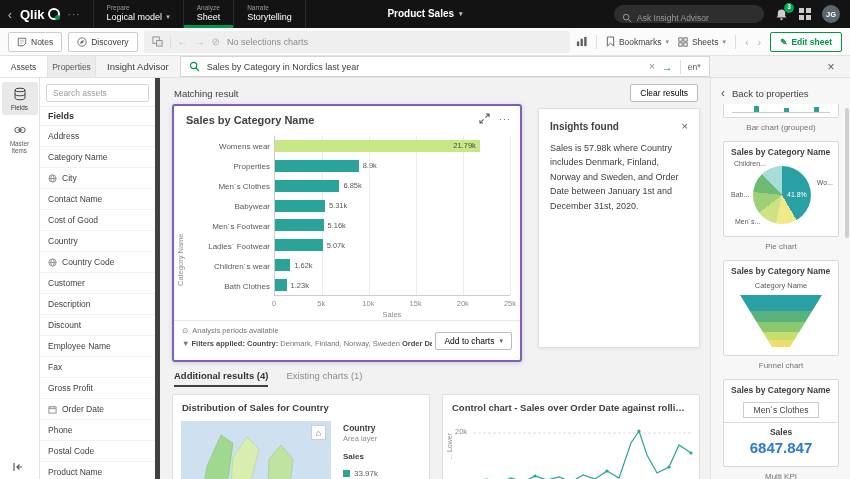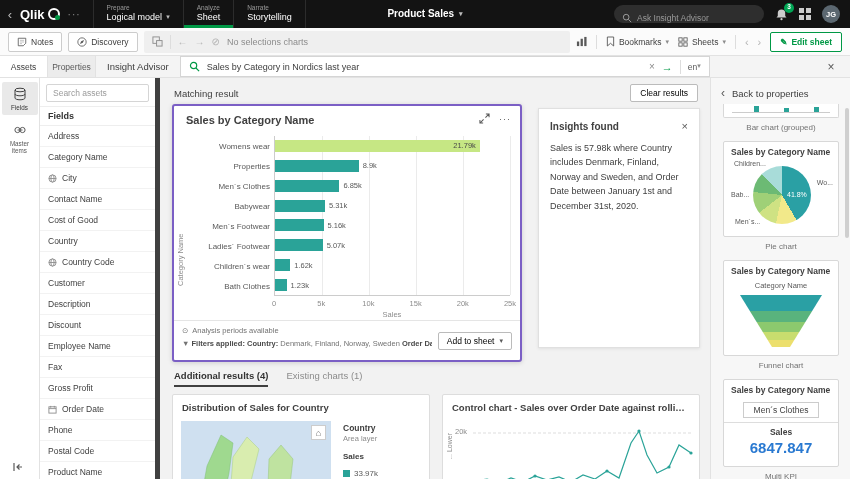--- a/index.html
+++ b/index.html
@@ -512,21 +512,21 @@
         </div>
         <div class="ft2">
           <span>▼</span>
           <b>Filters applied:</b>
           <b>Country:</b>
           <span>Denmark, Finland, Norway, Sweden</span>
           <b>Order Date:</b>
           
         </div>
         <button class="add-btn">
-          <span>Add to sheet</span>
+          <span>Add to charts</span>
           <span class="caret" style="color:#595959">▾</span>
         </button>
       </div>
     </div>
 
     <div class="insights">
       <div class="ins-head">
         <span>Insights found</span>
         <span class="ins-x">×</span>
       </div>

